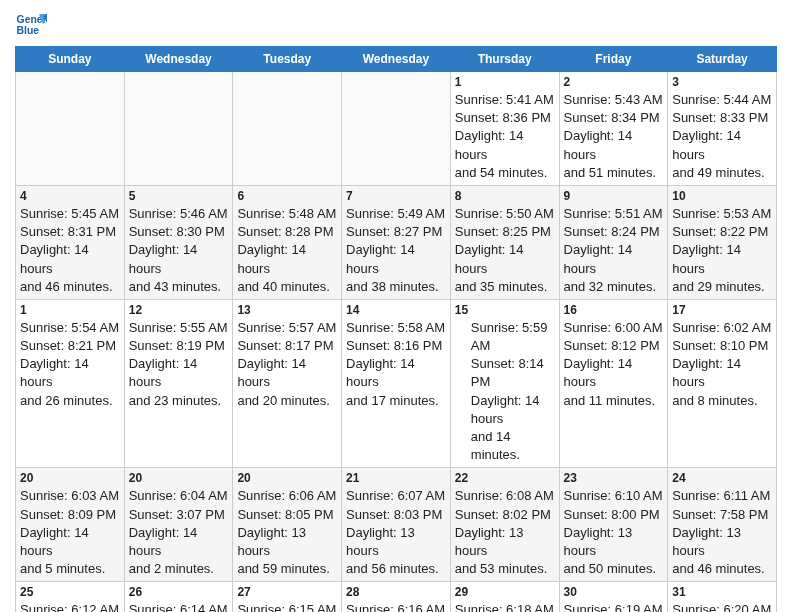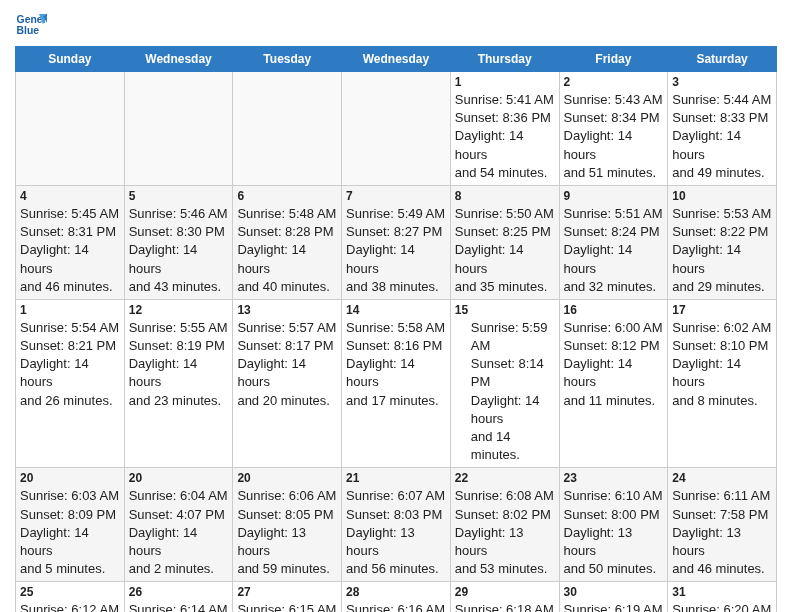--- a/index.html
+++ b/index.html
@@ -249,21 +249,21 @@
           <td>
             <span class="day-num">20</span>
             <div class="day-info" style="white-space: pre-line;">Sunrise: 6:03 AM
 Sunset: 8:09 PM
 Daylight: 14 hours
 and 5 minutes.</div>
           </td>
           <td>
             <span class="day-num">20</span>
             <div class="day-info" style="white-space: pre-line;">Sunrise: 6:04 AM
-Sunset: 4:07 PM
+Sunset: 3:07 PM
 Daylight: 14 hours
 and 2 minutes.</div>
           </td>
           <td>
             <span class="day-num">20</span>
             <div class="day-info" style="white-space: pre-line;">Sunrise: 6:06 AM
 Sunset: 8:05 PM
 Daylight: 13 hours
 and 59 minutes.</div>
           </td>

